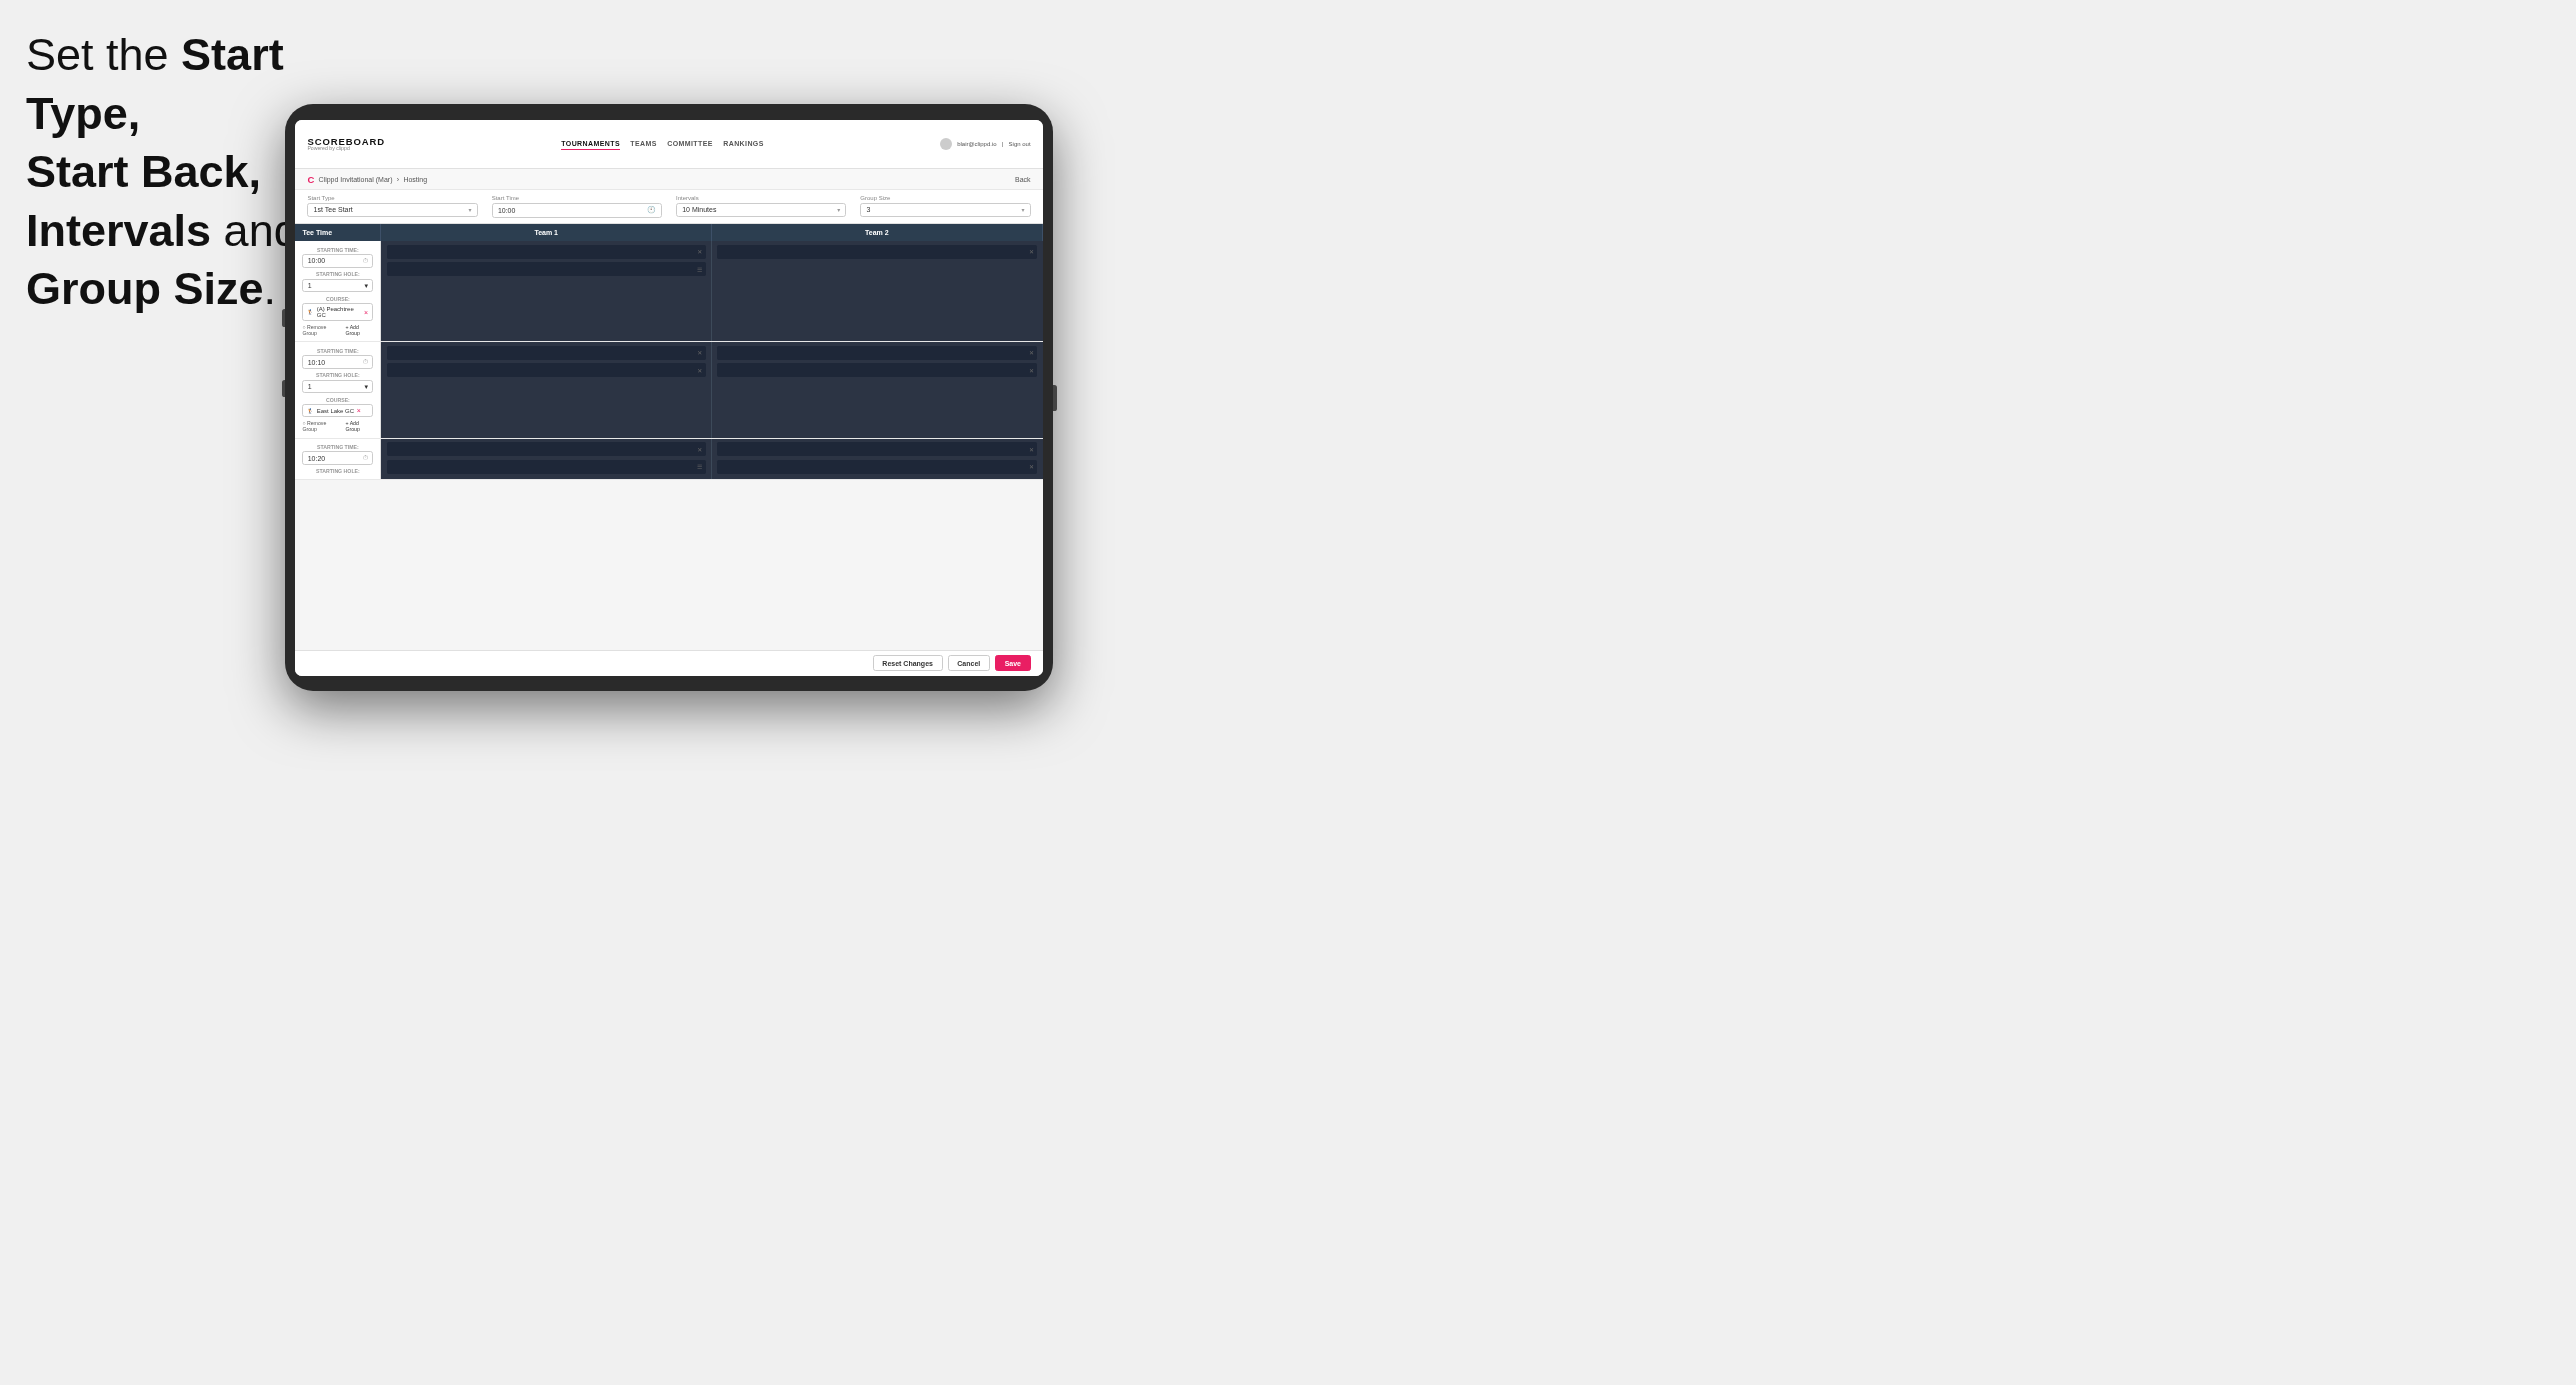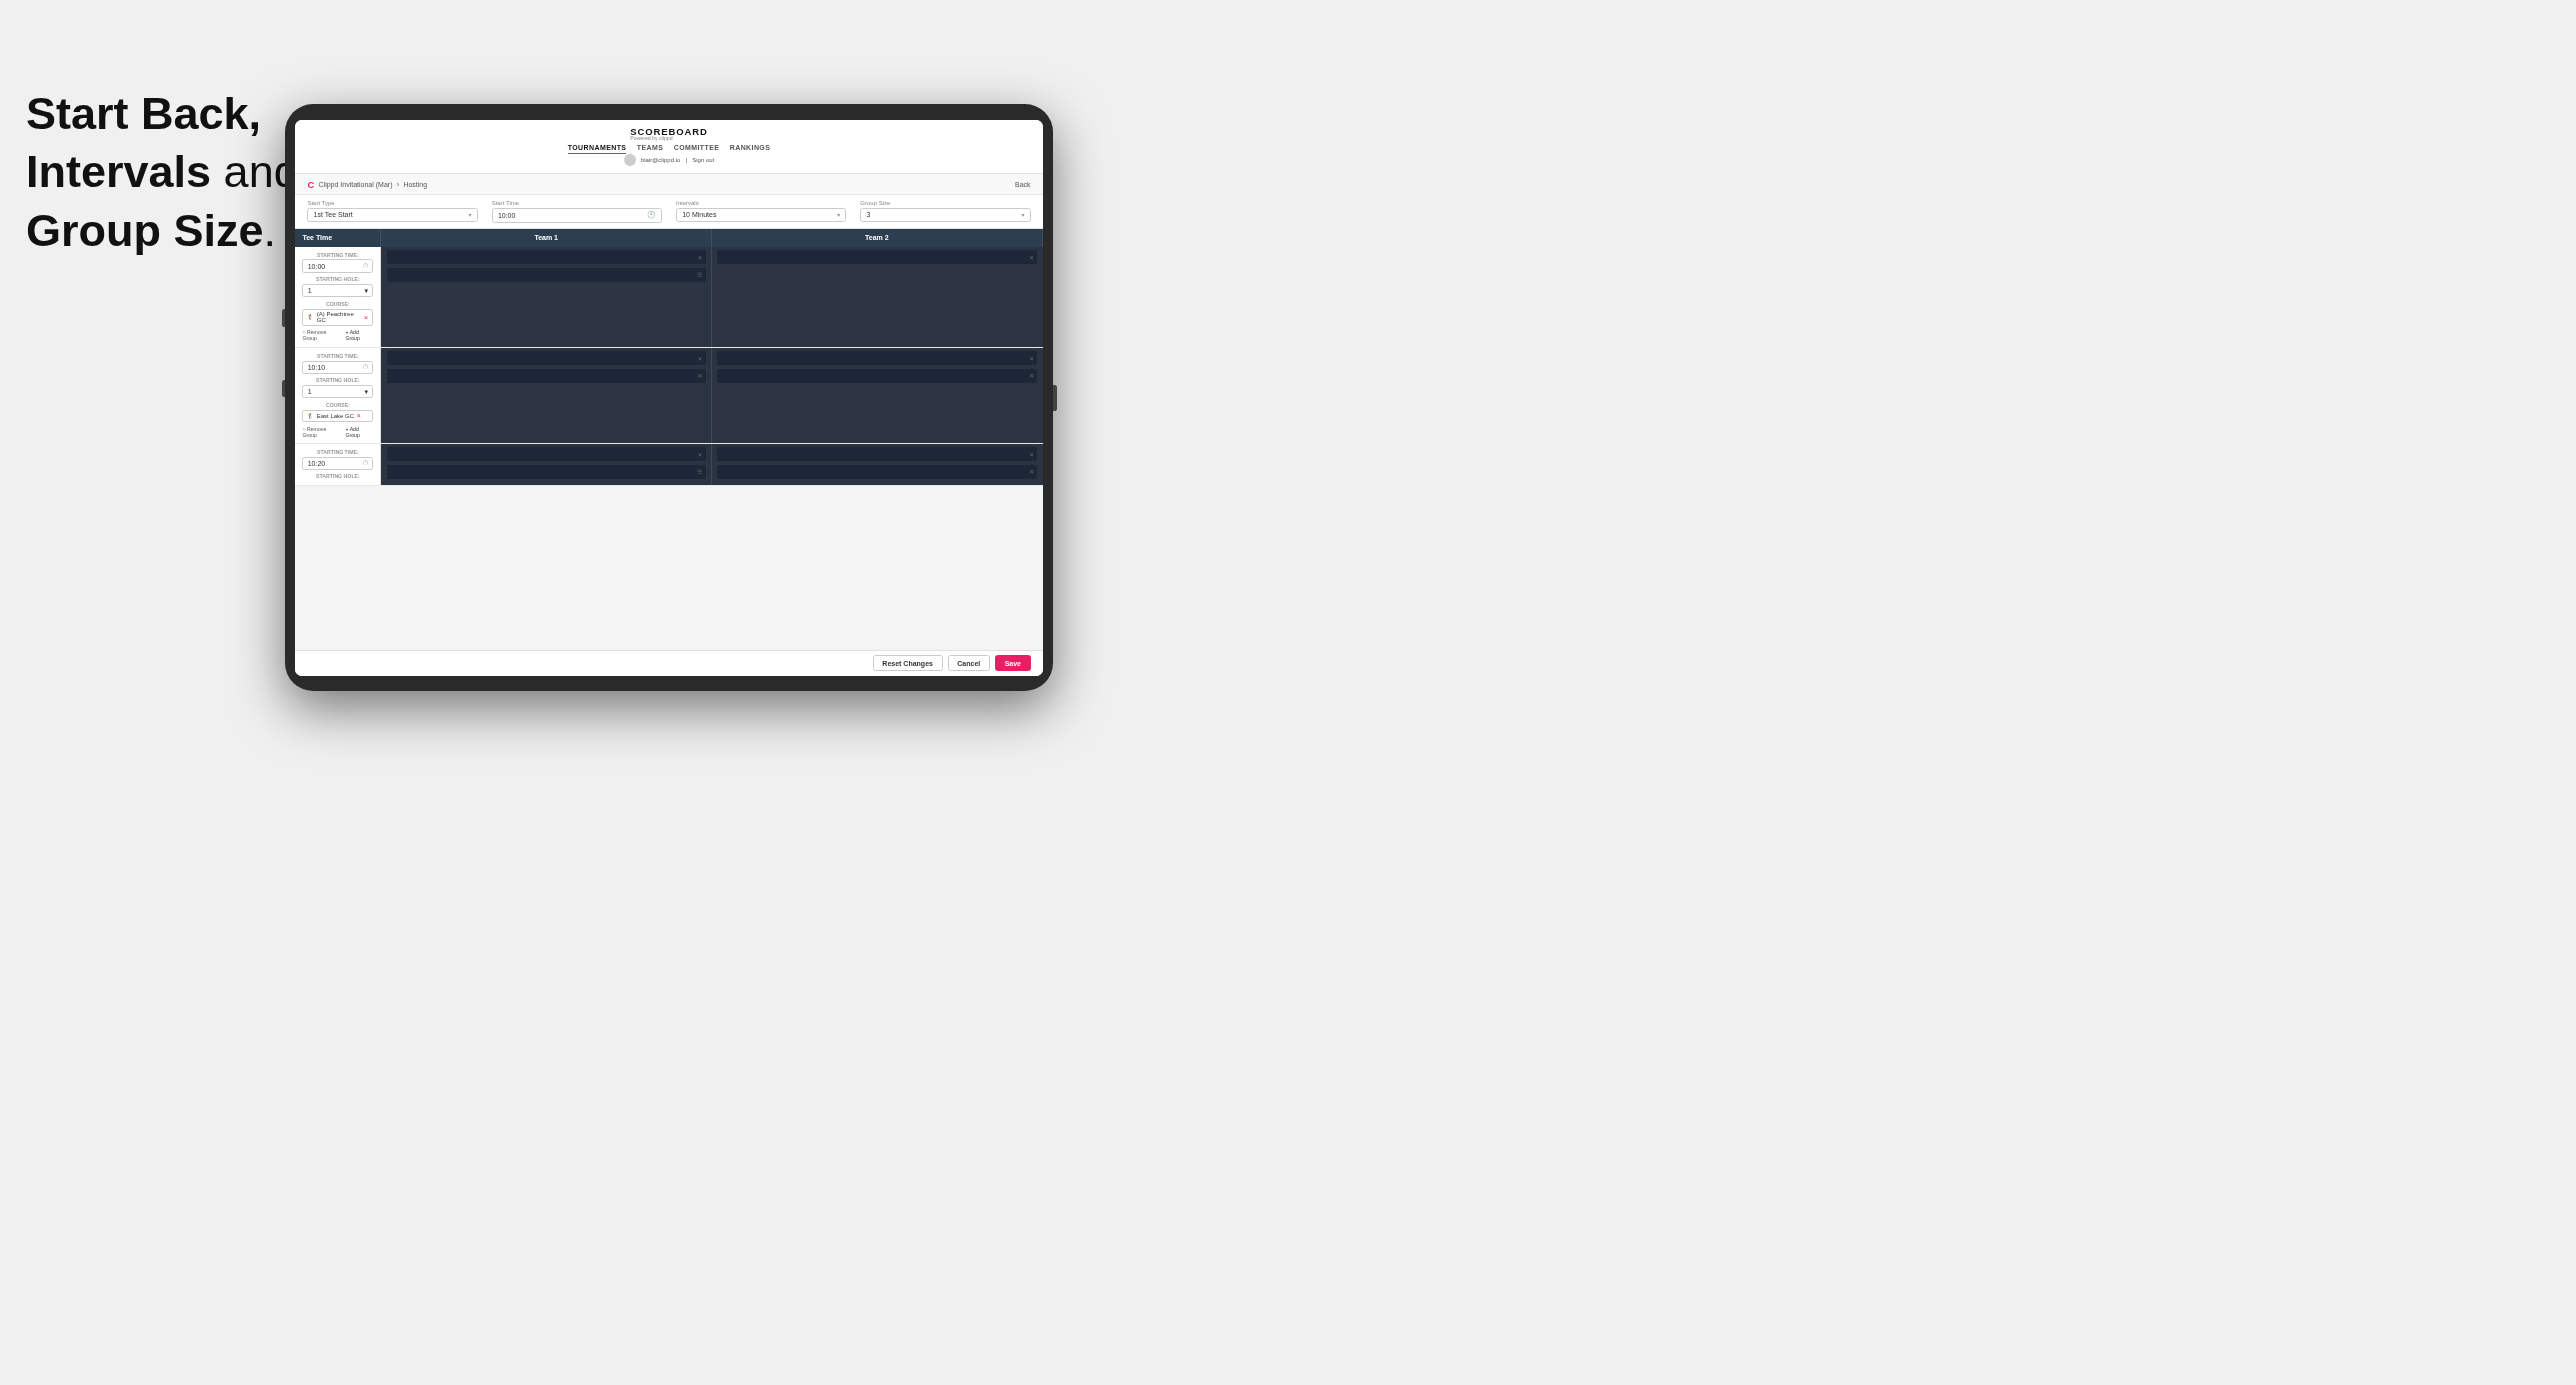--- a/index.html
+++ b/index.html
@@ -57,25 +57,24 @@
       border-radius: 7px;
       overflow: hidden;
       display: flex;
       flex-direction: column;
     }
 
     
     .navbar {
       background: #fff;
       border-bottom: 0.9px solid #e0e0e0;
-      padding: 7px 12px;
+      padding: 17px 12px;
       display: flex;
       align-items: center;
       justify-content: space-between;
-      flex-direction: column;
     }
 
     .navbar-logo {
       display: flex;
       flex-direction: column;
       line-height: 1;
     }
     .navbar-logo .logo-main {
       font-size: 9.5px;
       font-weight: 900;
@@ -370,21 +369,21 @@
       width: 3.5px;
       height: 17.3px;
       background: #444;
       border-radius: 2.6px 0 0 2.6px;
     }
   </style>
 </head>
 <body>
 
 <div class="instruction-text">
-  <br>
+  <span>Set the <strong>Start Type,</strong></span><br>
   <strong>Start Back,</strong><br>
   <strong>Intervals</strong><span> and</span><br>
   <strong>Group Size</strong><span>.</span>
 </div>
 
 <svg class="arrow-container" viewBox="0 0 260 220" xmlns="http://www.w3.org/2000/svg">
   <defs>
     <marker id="arrowhead" markerWidth="10" markerHeight="7" refX="10" refY="3.5" orient="auto">
       <polygon points="0 0, 10 3.5, 0 7" fill="#e91e63"></polygon>
     </marker>

